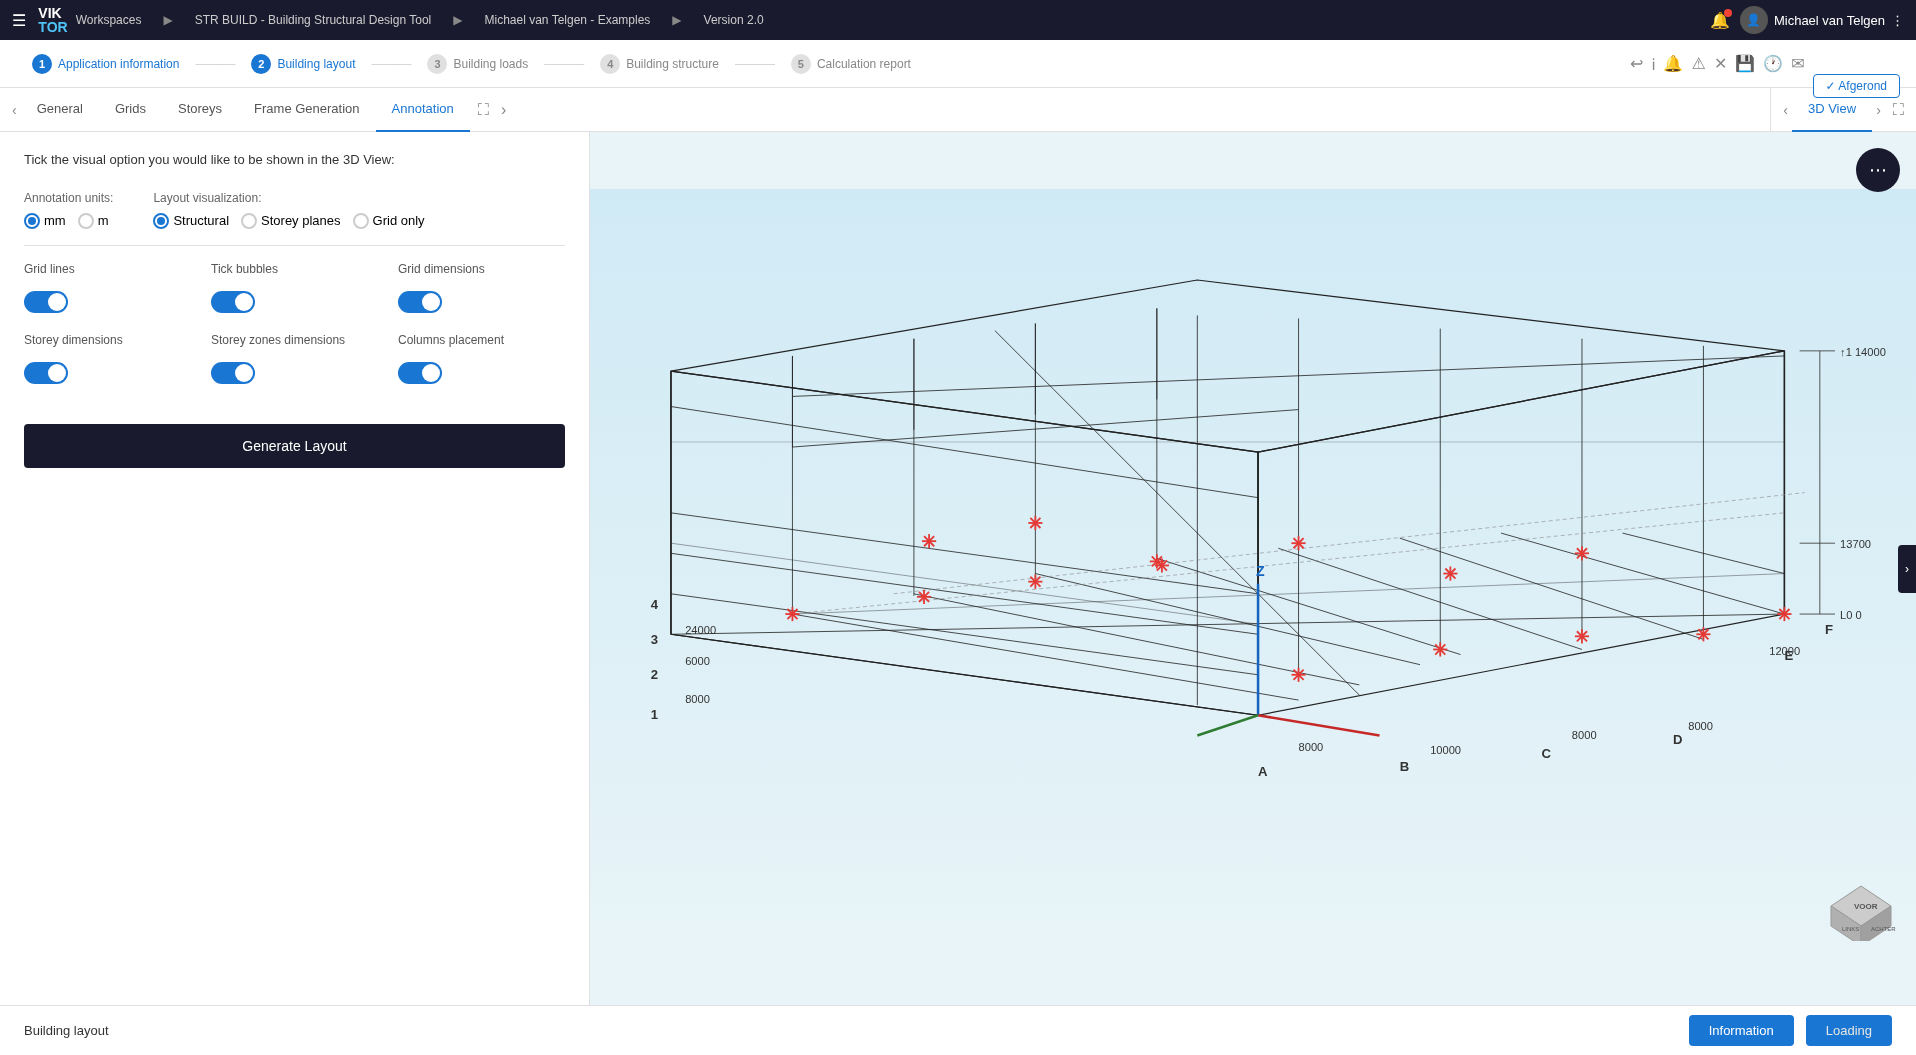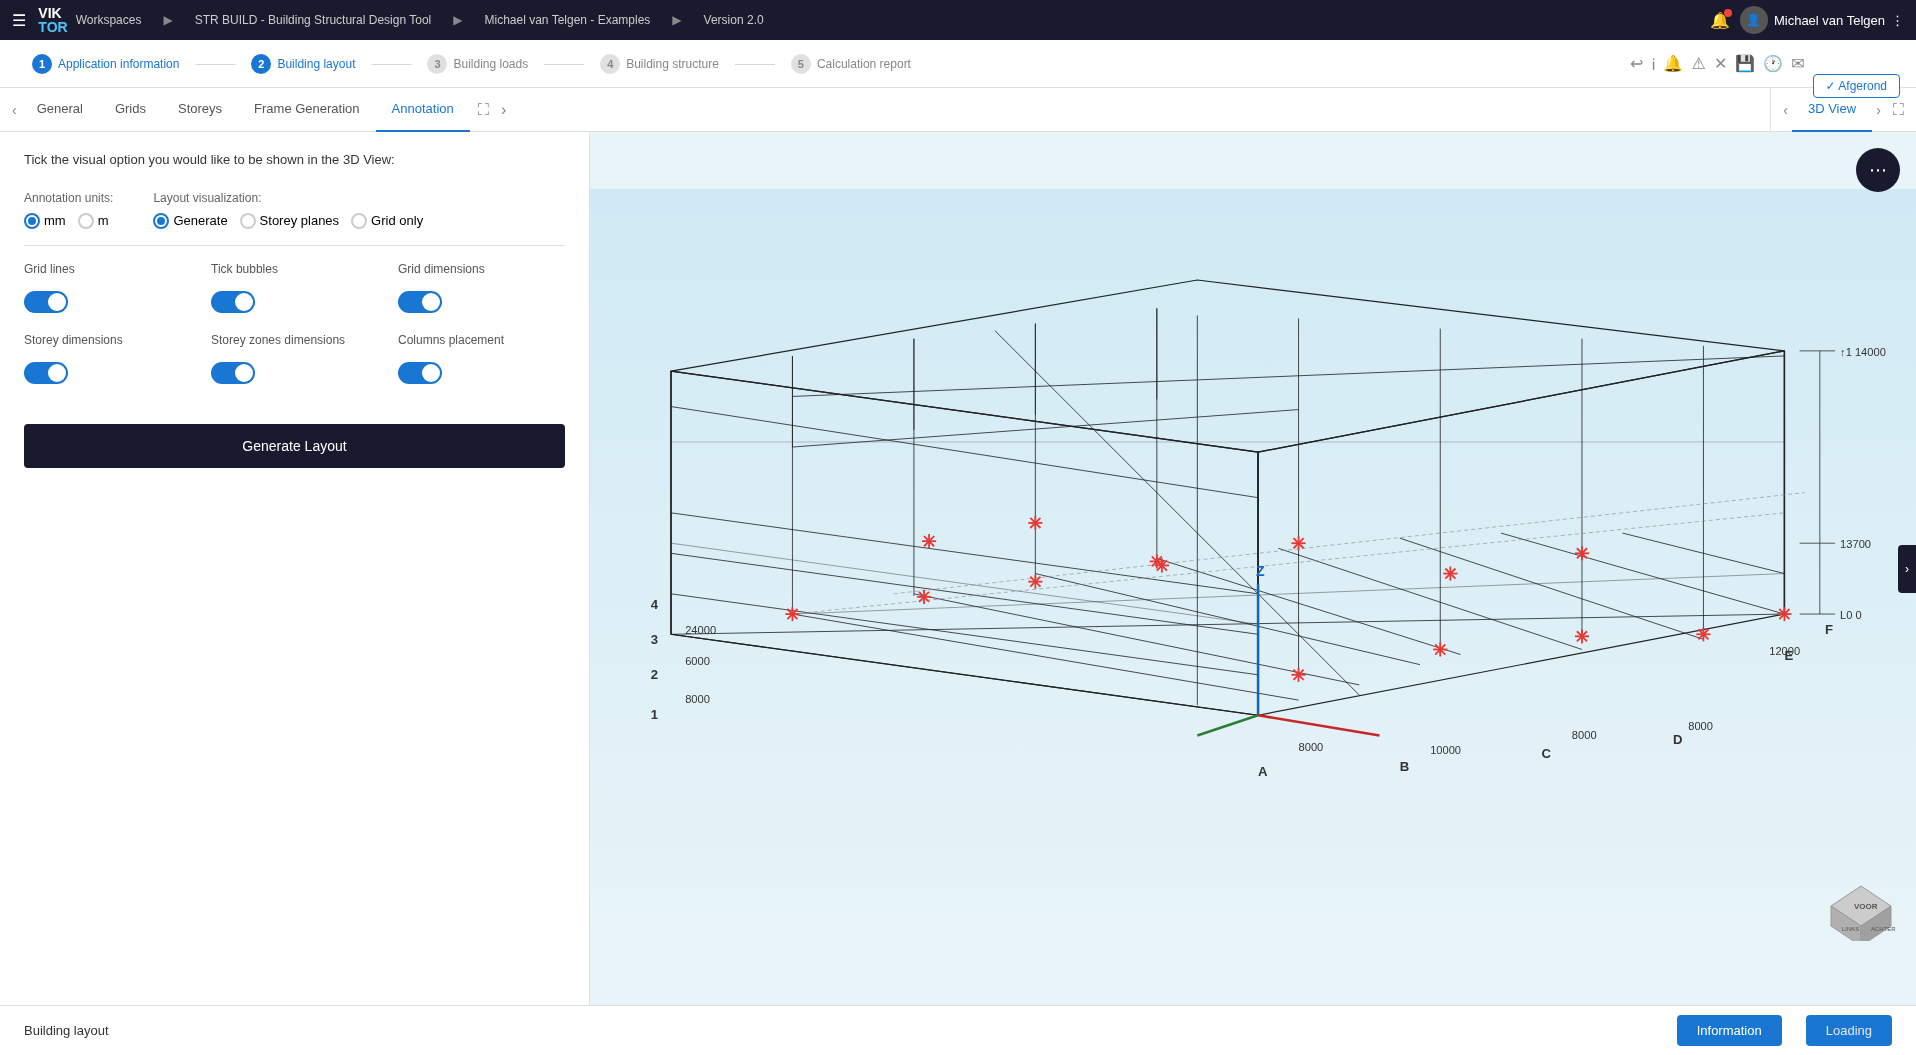--- a/index.html
+++ b/index.html
@@ -104,21 +104,21 @@
     }
 
     
     .wireframe-svg { position: absolute; top: 0; left: 0; width: 100%; height: 100%; }
 
     
     .bottom-bar {
       display: flex; align-items: center; background: white; border-top: 1px solid #e0e0e0; height: 50px; padding: 0 24px;
     }
     .bottom-title { font-size: 13px; color: #333; flex: 1; }
-    .bottom-right { display: flex; gap: 24px; }
+    .bottom-right { display: flex; gap: 12px; }
     .btn-info { background: #1976d2; color: white; border: none; padding: 8px 20px; border-radius: 4px; cursor: pointer; font-size: 13px; }
     .btn-loading { background: #1976d2; color: #e5e5e5; border: none; padding: 8px 20px; border-radius: 4px; cursor: pointer; font-size: 13px; }
 
     .notification-badge {
       position: relative; display: inline-block;
     }
     .badge-dot {
       position: absolute; top: -2px; right: -2px; width: 8px; height: 8px; background: #f44336; border-radius: 50%;
     }
   </style>
@@ -224,21 +224,21 @@
             <div class="radio-circle"></div>
             <span>m</span>
           </label>
         </div>
       </div>
       <div class="form-group">
         <span class="form-label">Layout visualization:</span>
         <div class="radio-group">
           <label class="radio-item">
             <div class="radio-circle checked"></div>
-            <span>Generate</span>
+            <span>Structural</span>
           </label>
           <label class="radio-item">
             <div class="radio-circle"></div>
             <span>Storey planes</span>
           </label>
           <label class="radio-item">
             <div class="radio-circle"></div>
             <span>Grid only</span>
           </label>
         </div>

